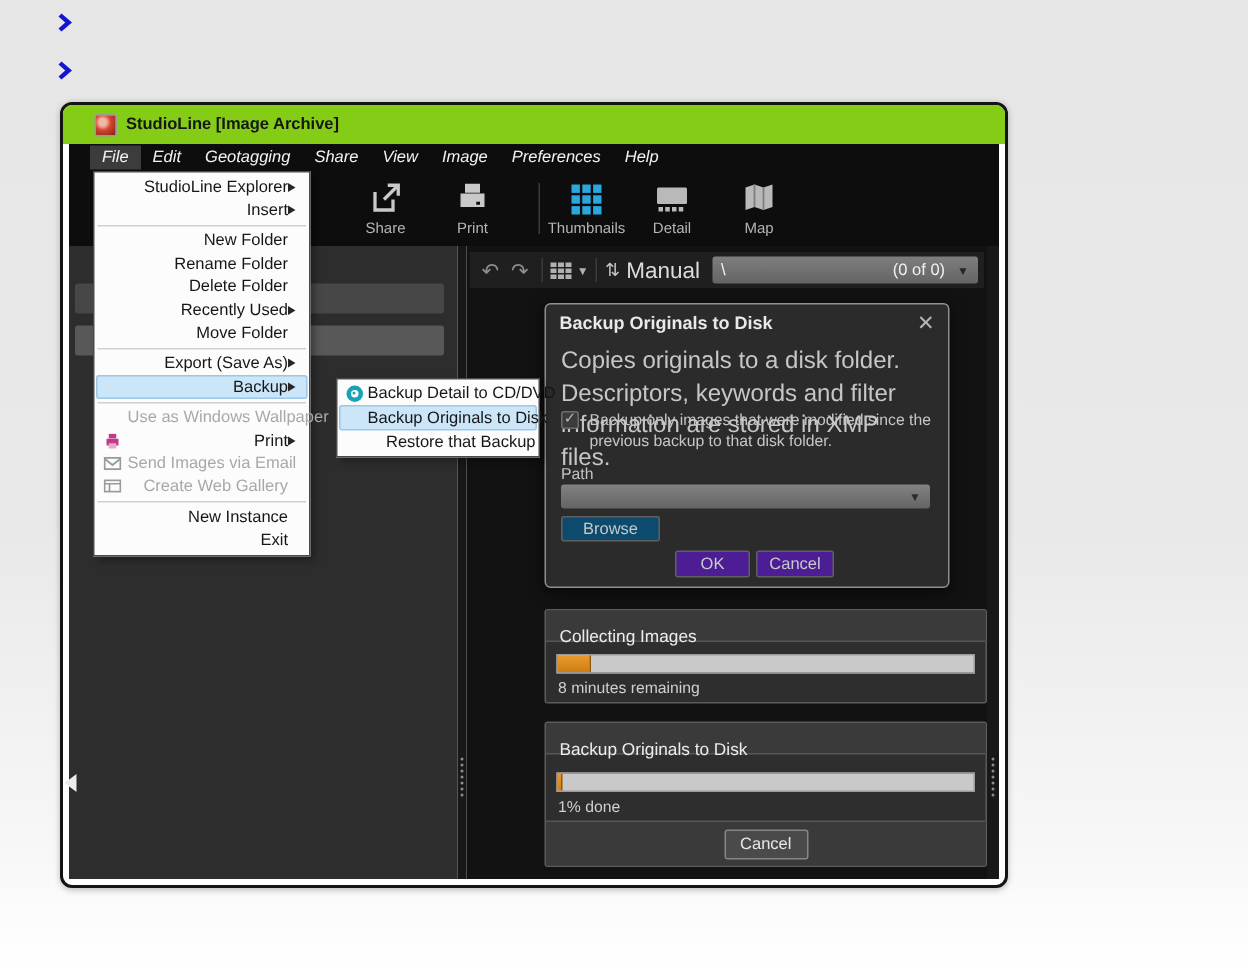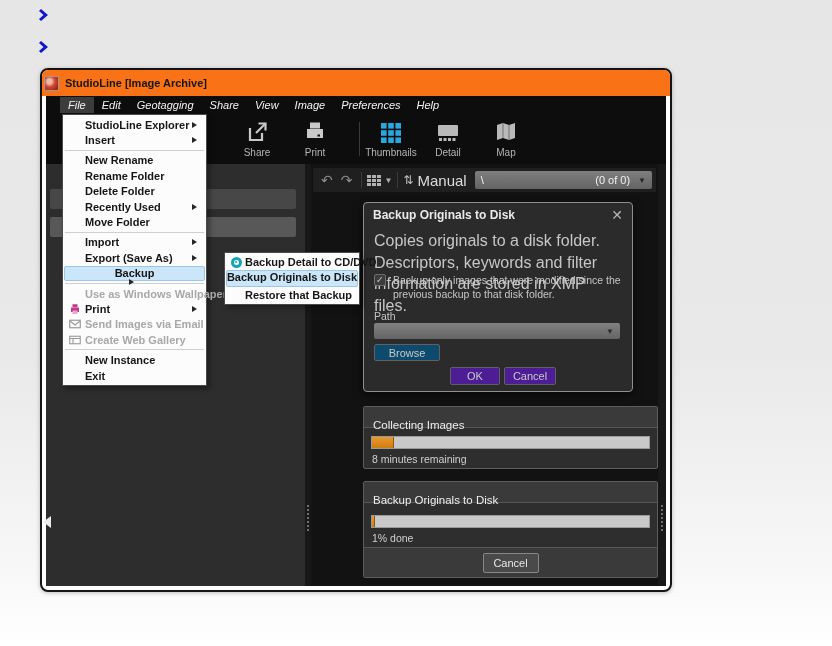--- a/index.html
+++ b/index.html
@@ -12,21 +12,21 @@
   }
   .chevron { position:absolute; left:37px; width:16px; height:16px; cursor:pointer; }
   .chevron svg { display:block; }
 
   
   .window {
     position:absolute; left:40px; top:68px; width:632px; height:524px;
     background:#ffffff; border:2px solid #141414; border-radius:8px;
     box-shadow:0 1px 4px rgba(0,0,0,.25);
   }
-  .titlebar { position:absolute; left:0; top:0; right:0; height:26px; display:flex; align-items:center; padding-left:2px; background:#f97316; border-radius:6px 6px 0 0; }
+  .titlebar { position:absolute; left:0; top:0; right:0; height:26px; display:flex; align-items:center; padding-left:21px; background:#84cc16; border-radius:6px 6px 0 0; }
   .app-icon { width:15px; height:15px; margin-right:6px; border-radius:2px;
     background:radial-gradient(circle at 35% 35%, #f2b8a6 0 20%, #d4452f 45%, #7e1f14 100%);
     border:1px solid #9a9a9a; }
   .title-text { font-size:11px; font-weight:600; color:#161616; }
 
   .client { position:absolute; left:4px; right:4px; top:26px; bottom:4px; background:#fff; }
   .menubar { position:relative; height:18px; background:#0d0d0d; display:flex; align-items:center; padding-left:14px;font-style:italic; }
   .menubar .mitem { color:#f2f2f2; font-size:11px; padding:2px 8px; cursor:pointer; white-space:nowrap; }
   .menubar .mitem.active { background:#3c3c3c; }
 
@@ -101,25 +101,25 @@
   .panel-backup .pbar-caption { top:50px; }
   .panel-footer { position:absolute; left:0; right:0; bottom:0; height:30px; background:#3a3a3a; border-top:1px solid #555;
     display:flex; align-items:center; justify-content:center; }
   .panel-cancel { width:56px; height:20px; background:#4a4a4a; border-color:#868686; color:#e8e8e8; }
 
   
   .menu { position:absolute; left:20px; top:44px; width:145px; background:#fcfcfc; border:1px solid #4a4a4a;
     box-shadow:3px 3px 5px rgba(0,0,0,.35); padding:2px 1px; z-index:40; }
   .menu-row { display:flex; align-items:center; height:15.4px; cursor:pointer; border:1px solid transparent; }
   .menu-gutter { width:20px; display:flex; align-items:center; justify-content:center; flex:0 0 auto; }
-  .menu-label { flex:1; font-size:11px; font-weight:700; color:#161616; white-space:nowrap; }
+  .menu-label { flex:1; font-size:11px; font-weight:400; color:#161616; white-space:nowrap;text-align:right; }
   .menu-row.disabled .menu-label { color:#a8a8a8; }
   .menu-arrow { width:12px; flex:0 0 auto; }
   .menu-arrow i { display:block; width:0; height:0; border-top:3.5px solid transparent; border-bottom:3.5px solid transparent; border-left:5px solid #262626; }
-  .menu-row.hl { background:#cbe6f8; border-color:#9cc6e6; border-radius:2px;flex-direction:column; }
+  .menu-row.hl { background:#cbe6f8; border-color:#9cc6e6; border-radius:2px; }
   .menu-sep { height:1px; background:#cfcfcf; margin:2px 1px; }
 
   .submenu { position:absolute; left:182px; top:182px; width:136px; background:#fcfcfc; border:1px solid #4a4a4a;
     box-shadow:3px 3px 5px rgba(0,0,0,.35); padding:1px; z-index:41; }
   .submenu .menu-row { height:16.4px; }
   .submenu .menu-gutter { width:18px; }
   .disc-icon { width:11px; height:11px; border-radius:50%; background:#17a3b5; position:relative; }
   .disc-icon::after { content:""; position:absolute; left:3px; top:3px; width:5px; height:5px; border-radius:50%; background:#fff; }
   .disc-icon::before { content:""; position:absolute; left:4.5px; top:4.5px; width:2px; height:2px; border-radius:50%; background:#17a3b5; z-index:1; }
 </style>
@@ -348,21 +348,21 @@
     <div class="menu-row">
       <span class="menu-gutter"></span>
         <span class="menu-label">Insert</span>
         <span class="menu-arrow">
           <i></i>
         </span>
     </div>
     <div class="menu-sep"></div>
     <div class="menu-row">
       <span class="menu-gutter"></span>
-        <span class="menu-label">New Rename</span>
+        <span class="menu-label">New Folder</span>
         <span class="menu-arrow"></span>
     </div>
     <div class="menu-row">
       <span class="menu-gutter"></span>
         <span class="menu-label">Rename Folder</span>
         <span class="menu-arrow"></span>
     </div>
     <div class="menu-row">
       <span class="menu-gutter"></span>
         <span class="menu-label">Delete Folder</span>
@@ -374,27 +374,20 @@
         <span class="menu-arrow">
           <i></i>
         </span>
     </div>
     <div class="menu-row">
       <span class="menu-gutter"></span>
         <span class="menu-label">Move Folder</span>
         <span class="menu-arrow"></span>
     </div>
     <div class="menu-sep"></div>
-    <div class="menu-row">
-      <span class="menu-gutter"></span>
-        <span class="menu-label">Import</span>
-        <span class="menu-arrow">
-          <i></i>
-        </span>
-    </div>
     <div class="menu-row">
       <span class="menu-gutter"></span>
         <span class="menu-label">Export (Save As)</span>
         <span class="menu-arrow">
           <i></i>
         </span>
     </div>
     <div class="menu-row hl">
       <span class="menu-gutter"></span>
         <span class="menu-label">Backup</span>

